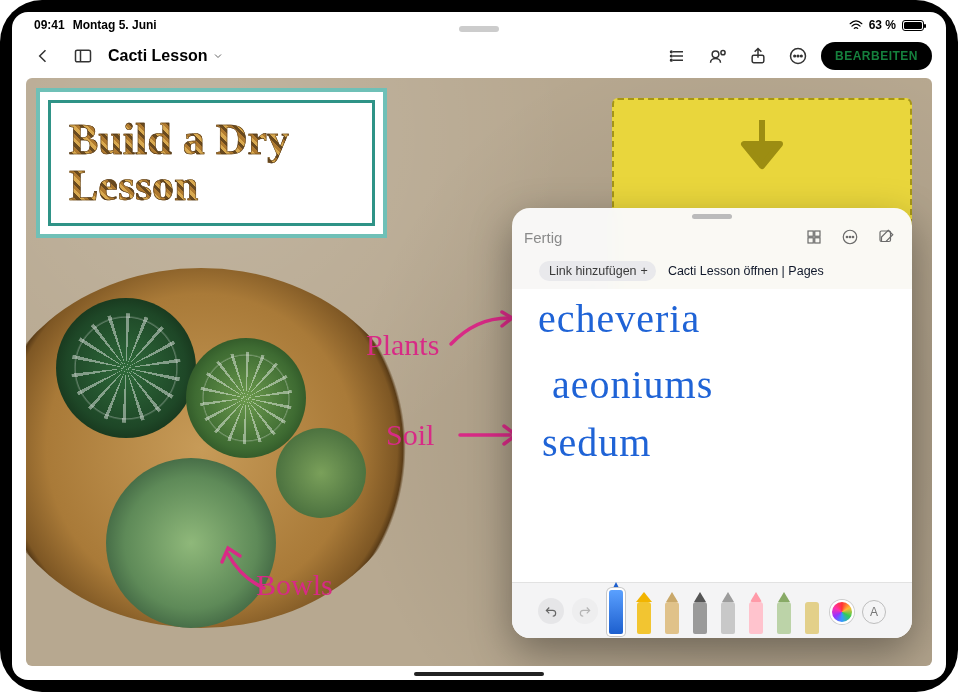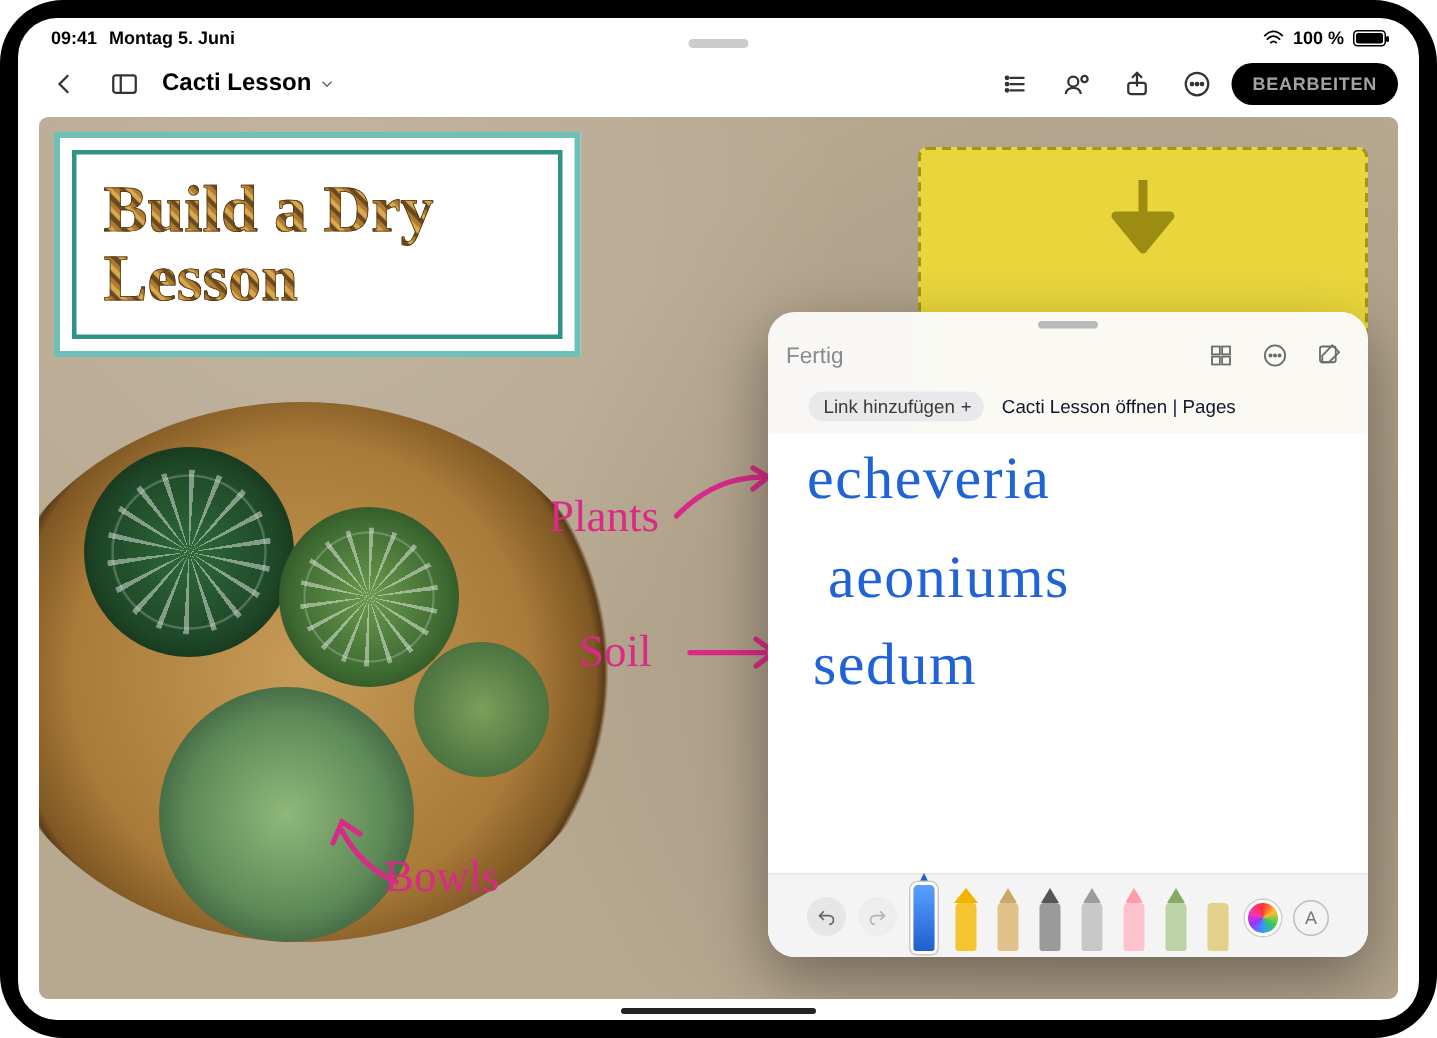--- a/index.html
+++ b/index.html
@@ -2,21 +2,21 @@
 <html><head>
 <meta charset="utf-8">
 <style>
   * { box-sizing: border-box; margin: 0; padding: 0; }
   html, body { width: 958px; height: 692px; overflow: hidden; font-family: -apple-system, "Helvetica Neue", Arial, sans-serif; }
   .device {
     width: 958px; height: 692px; background: #000; border-radius: 42px; position: relative;
     padding: 12px;
   }
   .screen {
-    width: 100%; height: 100%; background: #fff; border-radius: 26px; overflow: hidden; position: relative;
+    width: 100%; height: 100%; background: #fff; border-radius: 16px; overflow: hidden; position: relative;
   }
   
   .status-bar {
     position: absolute; top: 0; left: 0; right: 0; height: 22px;
     display: flex; justify-content: space-between; align-items: center;
     padding: 4px 22px 0 22px; font-size: 12px; font-weight: 600; color: #000;
     z-index: 50;
   }
   .status-left { display: flex; gap: 8px; }
   .status-right { display: flex; gap: 6px; align-items: center; }
@@ -32,21 +32,21 @@
     position:absolute; top:24px; left:0; right:0; height:40px;
     display:flex; align-items:center; padding:0 14px; gap:6px; z-index:40;
     background: rgba(255,255,255,0.0);
   }
   .tb-ic { width:34px; height:34px; display:flex; align-items:center; justify-content:center; border-radius:8px; }
   .tb-ic svg { width:20px; height:20px; stroke:#333; fill:none; stroke-width:1.8; }
   .doc-title { font-size:16px; font-weight:600; color:#000; display:flex; align-items:center; gap:4px; margin-left:2px; }
   .doc-title svg { width:12px; height:12px; }
   .tb-spacer { flex:1; }
   .edit-btn {
-    background:#000; color:#a3a3a3; font-weight:700; font-size:12px; letter-spacing:0.5px;
+    background:#000; color:#15803d; font-weight:700; font-size:12px; letter-spacing:0.5px;
     padding:7px 14px; border-radius:18px; border:none;
   }
 
   
   .doc-area {
     position:absolute; top:66px; left:14px; right:14px; bottom:14px;
     border-radius:6px; overflow:hidden;
     background:#b7a890;
     background-image:
       radial-gradient(circle at 20% 10%, rgba(255,255,255,.15), transparent 40%),
@@ -202,21 +202,21 @@
     <div class="status-bar">
       <div class="status-left">
         <span>09:41</span>
         <span>Montag 5. Juni</span>
       </div>
       <div class="pill"></div>
       <div class="status-right">
         <svg class="wifi-svg" viewBox="0 0 24 18">
             <path d="M2 6 Q12 -4 22 6 M5 10 Q12 3 19 10 M9 14 Q12 11 15 14" stroke="#000" stroke-width="2" fill="none" stroke-linecap="round"></path>
           </svg>
-        <span>100 %</span>
+        <span>63 %</span>
         <span class="battery-icon">
             <span class="battery-fill"></span>
           </span>
       </div>
     </div>
 
     <div class="toolbar">
       <div class="tb-ic">
         <svg viewBox="0 0 24 24">
             <path d="M15 5 L8 12 L15 19"></path>

